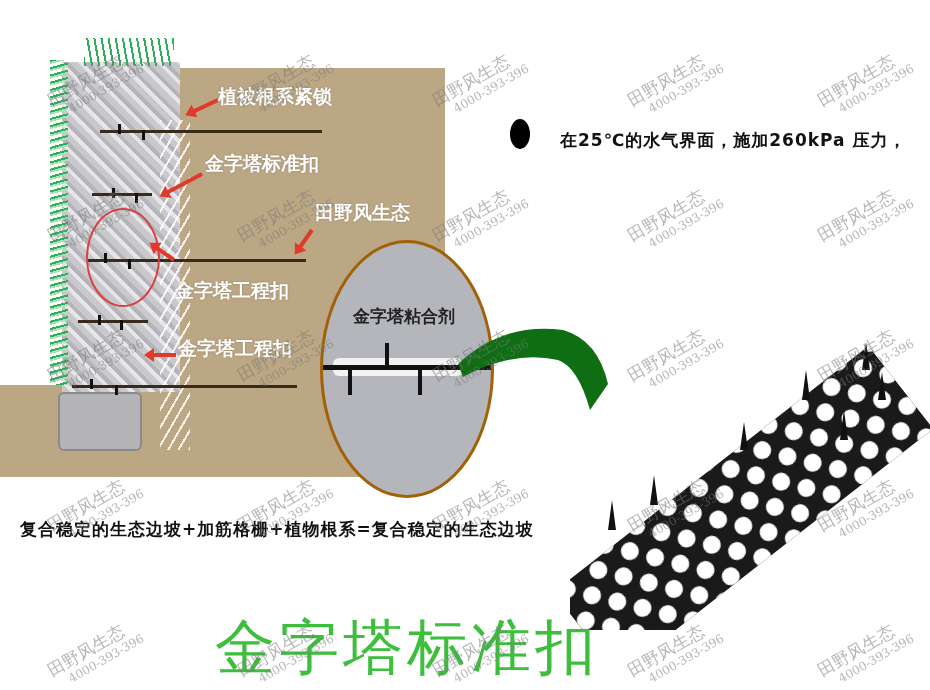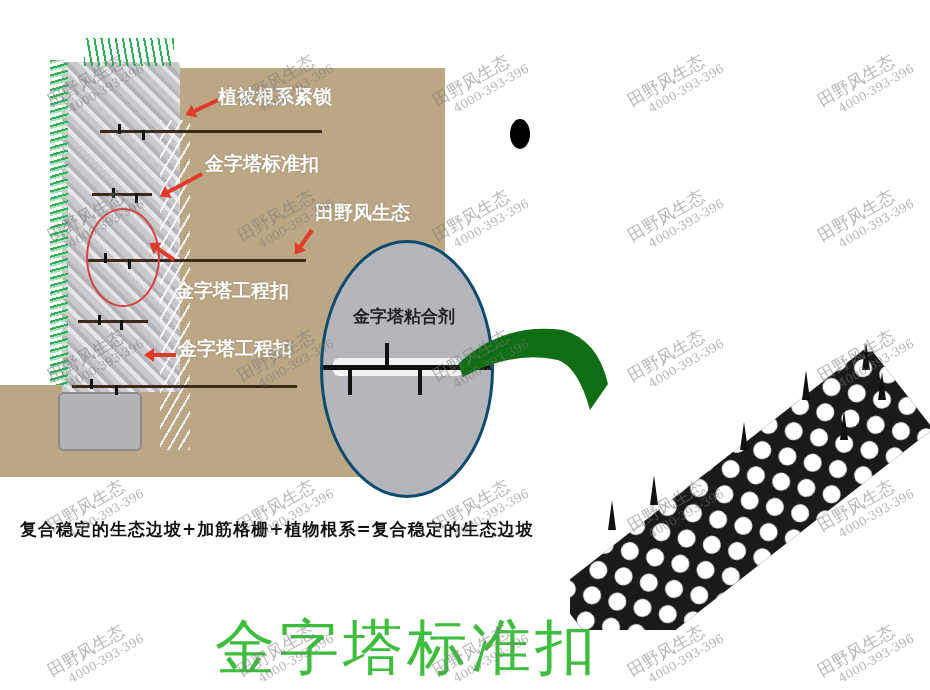--- a/index.html
+++ b/index.html
@@ -28,21 +28,21 @@
 
   .label-white { color: #ffffff; font-weight: bold; font-size: 19px; white-space: nowrap;
                  text-shadow: 0 0 2px rgba(0,0,0,.25); }
   .arrow { height: 4px; background: #e23a2a; transform-origin: right center; }
   .arrow::before { content: ""; position: absolute; left: -8px; top: -5px; border-right: 10px solid #e23a2a;
                    border-top: 7px solid transparent; border-bottom: 7px solid transparent; }
 
   .red-ring { left: 86px; top: 208px; width: 70px; height: 95px; border: 2px solid #d94040; border-radius: 50%; }
 
   .zoom-circle { left: 320px; top: 240px; width: 168px; height: 252px; border-radius: 50%;
-                 background: #b5b6bb; border: 3px solid #0c4a6e; overflow: hidden; }
+                 background: #b5b6bb; border: 3px solid #a16207; overflow: hidden; }
   .zoom-label { left: 30px; top: 62px; font-size: 17px; font-weight: bold; color: #222; white-space: nowrap; }
   .foam { left: 10px; top: 115px; width: 130px; height: 18px; background: #f2f2f2; border-radius: 6px; }
   .bar { left: -2px; top: 122px; width: 172px; height: 5px; background: #111; }
 
   .green-curve { left: 458px; top: 322px; width: 150px; height: 90px; }
 
   .bullet { left: 510px; top: 119px; width: 20px; height: 30px; background: #000; border-radius: 50%; }
   .desc { left: 560px; top: 117px; font-size: 17px; font-weight: bold; color: #111; line-height: 47px; letter-spacing: 1px; }
   .desc div { white-space: nowrap; }
 
@@ -107,20 +107,21 @@
   <div class="abs spike" style="left:25px;top:127px;height:25px;width:4px;"></div>
   <div class="abs spike" style="left:95px;top:127px;height:25px;width:4px;"></div>
 </div>
 
 <svg class="abs green-curve" viewBox="0 0 150 90">
   <path d="M0,42 Q45,0 105,8 Q140,18 150,62 L132,88 Q120,45 100,38 Q55,28 5,55 Z" fill="#0f6e14"></path>
 </svg>
 
 <div class="abs bullet"></div>
 <div class="abs desc">
+  <div>在25℃的水气界面，施加260kPa 压力，</div>
 </div>
 
 <div class="abs formula">复合稳定的生态边坡+加筋格栅+植物根系=复合稳定的生态边坡</div>
 
 <svg class="abs grid-panel" viewBox="0 0 360 300">
   <defs>
     <pattern id="holes" width="26" height="26" patternUnits="userSpaceOnUse" patternTransform="rotate(-38)">
       <circle cx="13" cy="13" r="9" fill="#ffffff"></circle>
     </pattern>
   </defs>

